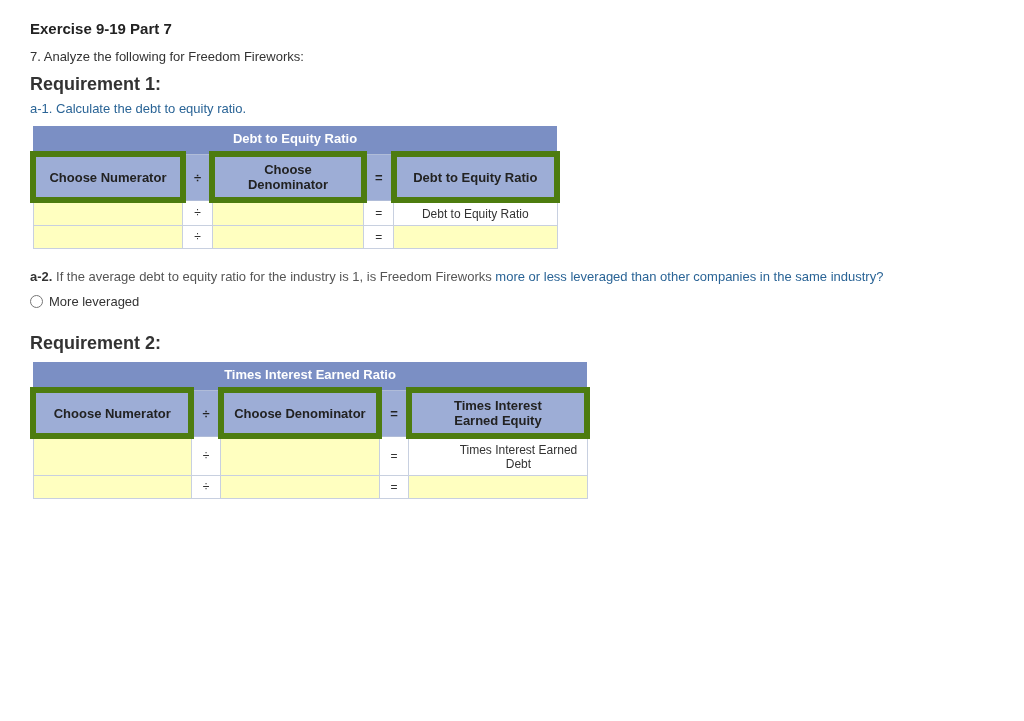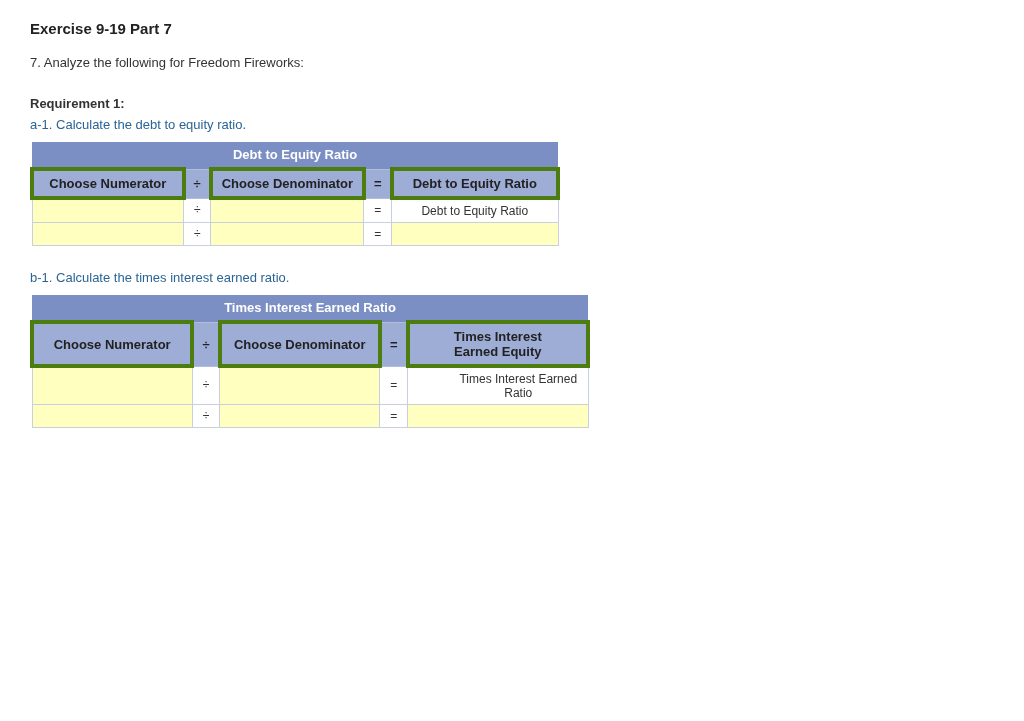--- a/index.html
+++ b/index.html
@@ -6,31 +6,31 @@
     body {
       font-family: Arial, sans-serif;
       font-size: 13px;
       color: #333;
       background: #fff;
       padding: 20px 30px;
     }
     h1.exercise-title {
       font-size: 15px;
       font-weight: bold;
-      margin-bottom: 18px;
+      margin-bottom: 12px;
       color: #222;
     }
     .intro-text {
-      margin-bottom: 26px;
+      margin-bottom: 10px;
       font-size: 13px;
     }
     .req-label {
       font-weight: bold;
       margin-bottom: 6px;
-      font-size: 13px;
+      font-size: 18px;
     }
     .sub-label {
       margin-bottom: 10px;
       font-size: 13px;
       color: #555;
     }
     .sub-label span {
       color: #2a6496;
       text-align: center;
     }
@@ -50,21 +50,21 @@
       padding: 5px 8px;
       font-size: 13px;
     }
     .ratio-table .col-header-row td {
       background-color: #9dadd6;
       color: #222;
       font-weight: bold;
       text-align: center;
       padding: 5px 8px;
       font-size: 13px;
-      border: 4px solid #4d7c0f;
+      border: 6px solid #4d7c0f;
     }
     .ratio-table .data-row td {
       border: 1px solid #c8d0e0;
       padding: 4px 6px;
       font-size: 12px;
       background: #fff;
     }
     .ratio-table .data-row td.yellow-cell {
       background-color: #ffffc0;
     }
@@ -177,26 +177,33 @@
         <td class="operator">=</td>
         <td style="background:#ffffc0;border:1px solid #c8d0e0;font-size:12px;">
           <input type="text" style="width: 100%; border: none; background: transparent; font-size: 12px;">
         </td>
       </tr>
     </tbody>
   </table>
 </div>
 
 <div class="a2-section">
+  <p class="a2-question">
+    <span style="font-weight:bold;color:#333;">a-2.</span>
+    <span> If the average debt to equity ratio for the industry is 1, is Freedom Fireworks </span>
+    <span style="color:#2a6496;">more or less leveraged than other companies in the same industry?</span>
+  </p>
+  <div class="radio-option">
+    <input type="radio" name="leverage" value="more" style="">
+    <label>More leveraged</label>
+  </div>
 </div>
 
 <div class="section-gap">
-  <p class="sub-label">
-    <span>b-1. Calculate the </span><span style="color:#2a6496;">times interest earned ratio</span><span>.</span>
-  </p>
+  <p class="req-label">Requirement 2:</p>
 </div>
 
 <div class="times-table-wrapper">
   <table class="ratio-table">
     <tbody>
 
       <tr class="header-row">
         <td colspan="5">Times Interest Earned Ratio</td>
       </tr>
 
@@ -215,21 +222,21 @@
         <td class="input-cell yellow-cell">
           <input type="text" style="width: 100%; border: none; background: transparent; font-size: 12px;">
         </td>
         <td class="operator">÷</td>
         <td class="input-cell yellow-cell">
           <input type="text" style="width: 100%; border: none; background: transparent; font-size: 12px;">
         </td>
         <td style="background:#fff;border:1px solid #c8d0e0;text-align:center;width:22px;">=</td>
         <td style="background:#fff;border:1px solid #c8d0e0;font-size:12px;text-align:center;padding-left:47px;">
           <span>Times Interest Earned</span><br>
-          <span>Ratio</span>
+          <span>Debt</span>
         </td>
       </tr>
 
       <tr class="data-row">
         <td class="input-cell yellow-cell">
           <input type="text" style="width: 100%; border: none; background: transparent; font-size: 12px;">
         </td>
         <td class="operator">÷</td>
         <td class="input-cell yellow-cell">
           <input type="text" style="width: 100%; border: none; background: transparent; font-size: 12px;">

